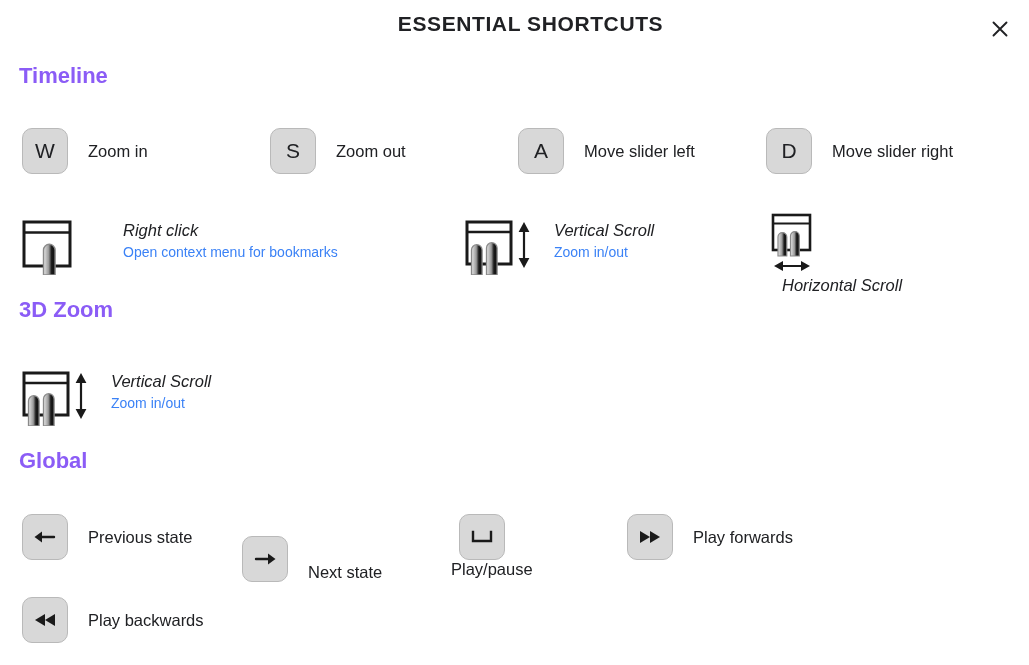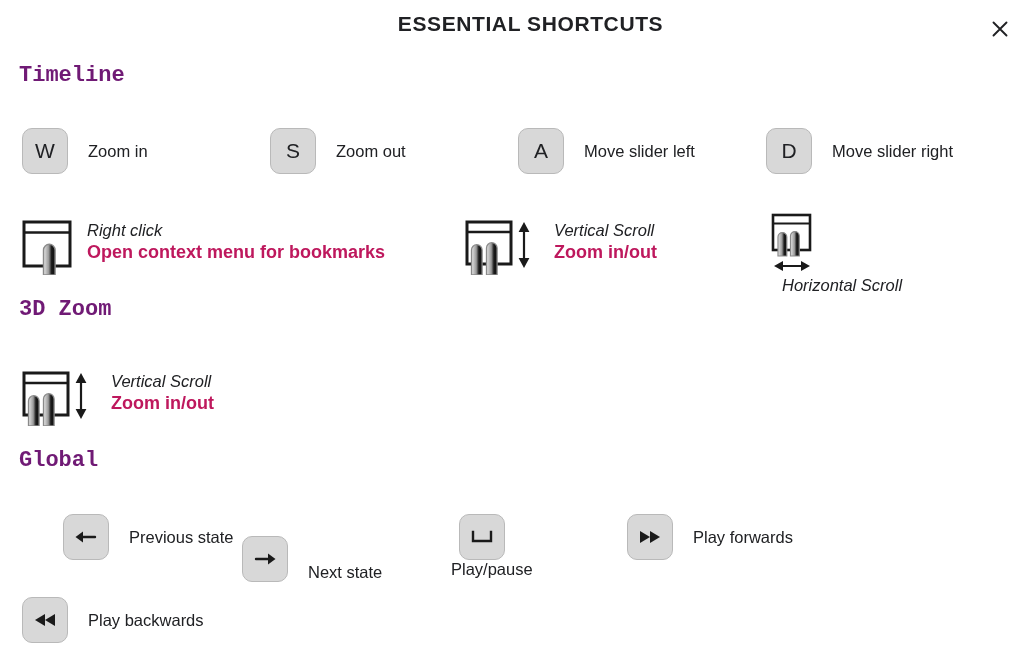--- a/index.html
+++ b/index.html
@@ -25,23 +25,22 @@
   .close-btn {
     position: absolute; right: 14px; top: 14px;
     width: 30px; height: 30px;
     display: flex; align-items: center; justify-content: center;
     cursor: pointer;
   }
 
   
   .section-title {
     position: absolute; left: 19px;
-    font-size: 22px; font-weight: bold; color: #701a75;
+    font-size: 22px; font-weight: bold; color: #8b5cf6;
     white-space: nowrap;
-    font-family: Liberation Mono, monospace;
   }
   #sec-timeline { top: 63px; }
   #sec-3dview   { top: 297px; }
   #sec-global   { top: 448px; }
   .item {
     position: absolute;
     display: flex; align-items: center;
   }
 
   
@@ -67,21 +66,21 @@
 
   
   .pad-item { display: flex; align-items: flex-start; }
   .pad-icon { flex: 0 0 auto; display: block; }
   .pad-text { margin-left: 14px; white-space: nowrap; }
   .pad-text .lbl {
     font-size: 16.5px; font-style: italic; color: #202124;
     line-height: 22px;
   }
   .pad-text .desc {
-    font-size: 18px; color: #be185d; line-height: 22px; font-weight: bold;
+    font-size: 14px; color: #3b82f6; line-height: 22px;
   }
 </style>
 </head>
 <body>
 
 <div id="page">
 
   <div class="title">ESSENTIAL SHORTCUTS</div>
 
   <div class="close-btn">
@@ -105,21 +104,21 @@
   <div class="item" style="left:518px; top:128px;">
     <div class="keycap letter">A</div>
     <div class="key-label">Move slider left</div>
   </div>
 
   <div class="item" style="left:766px; top:128px;">
     <div class="keycap letter">D</div>
     <div class="key-label">Move slider right</div>
   </div>
 
-  <div class="item pad-item" style="left:21px; top:219px;">
+  <div class="item pad-item" style="left:21px; top:219px;gap:36px;">
     <svg class="pad-icon" width="52" height="56" viewBox="0 0 52 56">
       <defs>
         <linearGradient id="fg1" x1="0" y1="0" x2="1" y2="0">
           <stop offset="0%" stop-color="#e8e8e8"></stop>
           <stop offset="45%" stop-color="#9a9a9a"></stop>
           <stop offset="70%" stop-color="#1a1a1a"></stop>
           <stop offset="100%" stop-color="#111111"></stop>
         </linearGradient>
       </defs>
 
@@ -212,21 +211,21 @@
       </g>
     </svg>
     <div class="pad-text" style="margin-left:14px;">
       <div class="lbl">Vertical Scroll</div>
       <div class="desc">Zoom in/out</div>
     </div>
   </div>
 
   <div class="section-title" id="sec-global">Global</div>
 
-  <div class="item" style="left:22px; top:514px;margin-left:41px;">
+  <div class="item" style="left:22px; top:514px;">
     <div class="keycap">
       <svg width="26" height="22" viewBox="0 0 26 22">
         <g stroke="#1a1a1a" stroke-width="2.4" fill="#1a1a1a">
           <line x1="7" y1="11" x2="22" y2="11" stroke-linecap="round"></line>
           <polygon points="2.5,11 10,5.5 10,16.5" stroke="none"></polygon>
         </g>
       </svg>
     </div>
     <div class="key-label">Previous state</div>
   </div>

